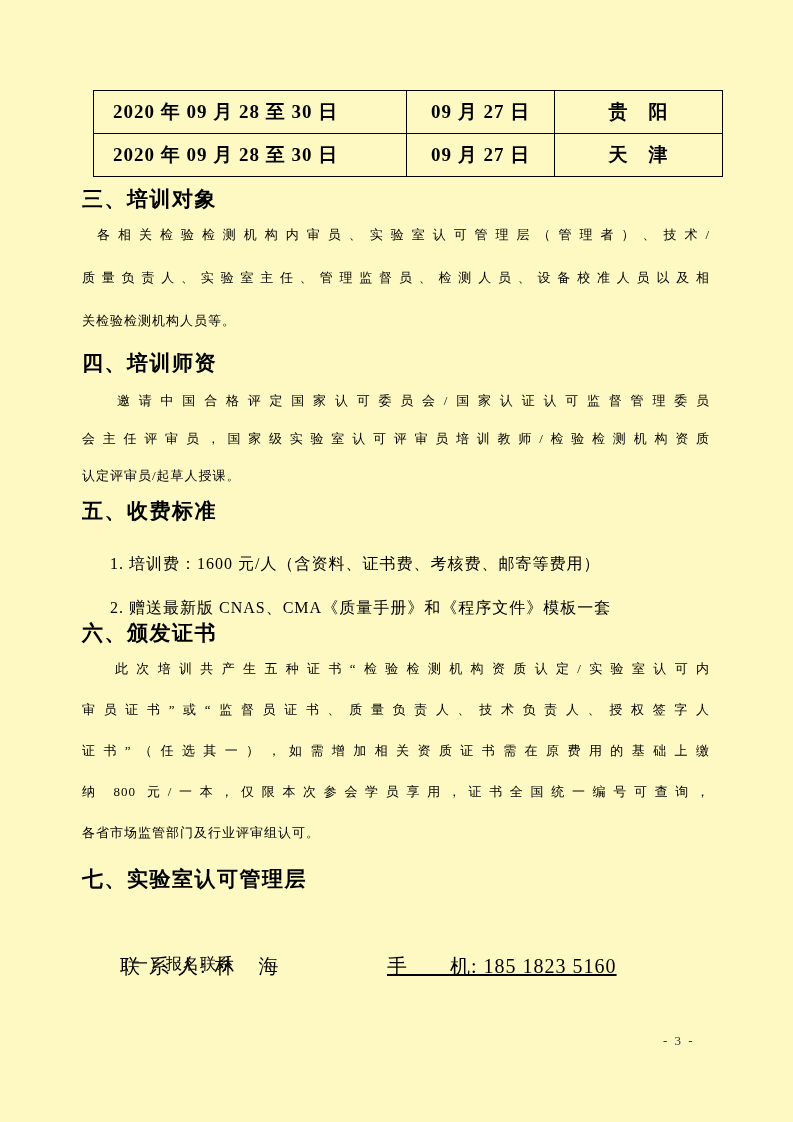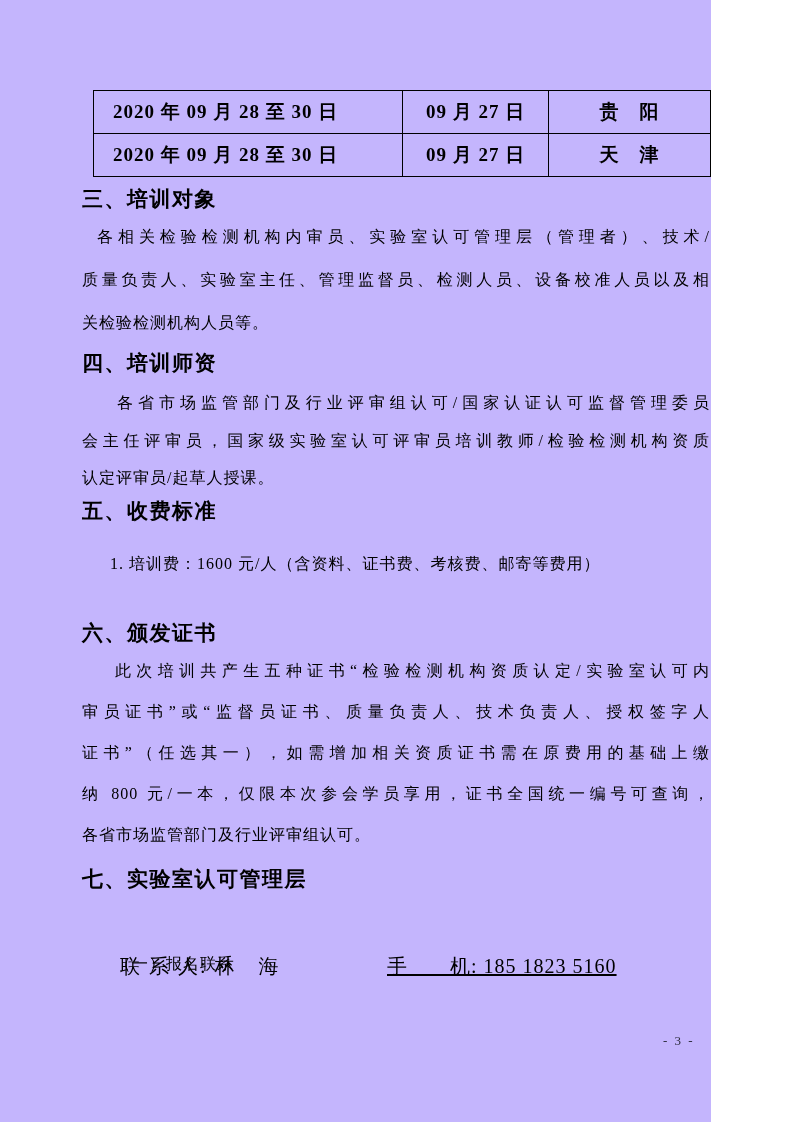--- a/index.html
+++ b/index.html
@@ -1,20 +1,20 @@
 <!DOCTYPE html>
 <html><head>
 <meta charset="utf-8">
 <style>
   html, body { margin: 0; padding: 0; background: #ffffff; }
   .page {
     position: relative;
-    width: 711px;
+    width: 793px;
     height: 1122px;
-    background: #c4b5fd;
+    background: #fef9c3;
     overflow: hidden;
     font-family: "Liberation Serif", "DejaVu Serif", serif;
     color: #000000;
   }
 
   
   .doc-table {
     position: absolute;
     left: 93px;
     top: 90px;
@@ -44,21 +44,21 @@
     letter-spacing: 1.5px;
     white-space: nowrap;
     line-height: 1.1;
   }
 
   
   .para {
     position: absolute;
     left: 82px;
     width: 628px;
-    font-size: 16px;
+    font-size: 13px;
   }
   .line {
     display: block;
     letter-spacing: 1px;
     line-height: 1.15;
     overflow: visible;
     white-space: nowrap;
   }
   .jline {
     text-align: justify;
@@ -137,27 +137,28 @@
 
   <div class="h" style="top:188px">三、培训对象</div>
   <div class="para lh43" style="top:228px">
     <span class="line jline ind15">各相关检验检测机构内审员、实验室认可管理层（管理者）、技术/</span>
     <span class="line jline">质量负责人、实验室主任、管理监督员、检测人员、设备校准人员以及相</span>
     <span class="line">关检验检测机构人员等。</span>
   </div>
 
   <div class="h" style="top:352px">四、培训师资</div>
   <div class="para lh37" style="top:394px">
-    <span class="line jline ind35">各省市场监管部门及行业评审组认可/国家认证认可监督管理委员</span>
+    <span class="line jline ind35">邀请中国合格评定国家认可委员会/国家认证认可监督管理委员</span>
     <span class="line jline">会主任评审员，国家级实验室认可评审员培训教师/检验检测机构资质</span>
     <span class="line">认定评审员/起草人授课。</span>
   </div>
 
   <div class="h" style="top:500px">五、收费标准</div>
   <div class="solo" style="left:110px; top:536px">1. 培训费：1600 元/人（含资料、证书费、考核费、邮寄等费用）</div>
+  <div class="solo" style="left:110px; top:580px">2. 赠送最新版 CNAS、CMA《质量手册》和《程序文件》模板一套</div>
 
   <div class="h" style="top:622px">六、颁发证书</div>
   <div class="para lh41" style="top:662px">
     <span class="line jline ind33">此次培训共产生五种证书“检验检测机构资质认定/实验室认可内</span>
     <span class="line jline">审员证书”或“监督员证书、质量负责人、技术负责人、授权签字人</span>
     <span class="line jline">证书”（任选其一），如需增加相关资质证书需在原费用的基础上缴</span>
     <span class="line jline">纳 800 元/一本，仅限本次参会学员享用，证书全国统一编号可查询，</span>
     <span class="line">各省市场监管部门及行业评审组认可。</span>
   </div>
 

